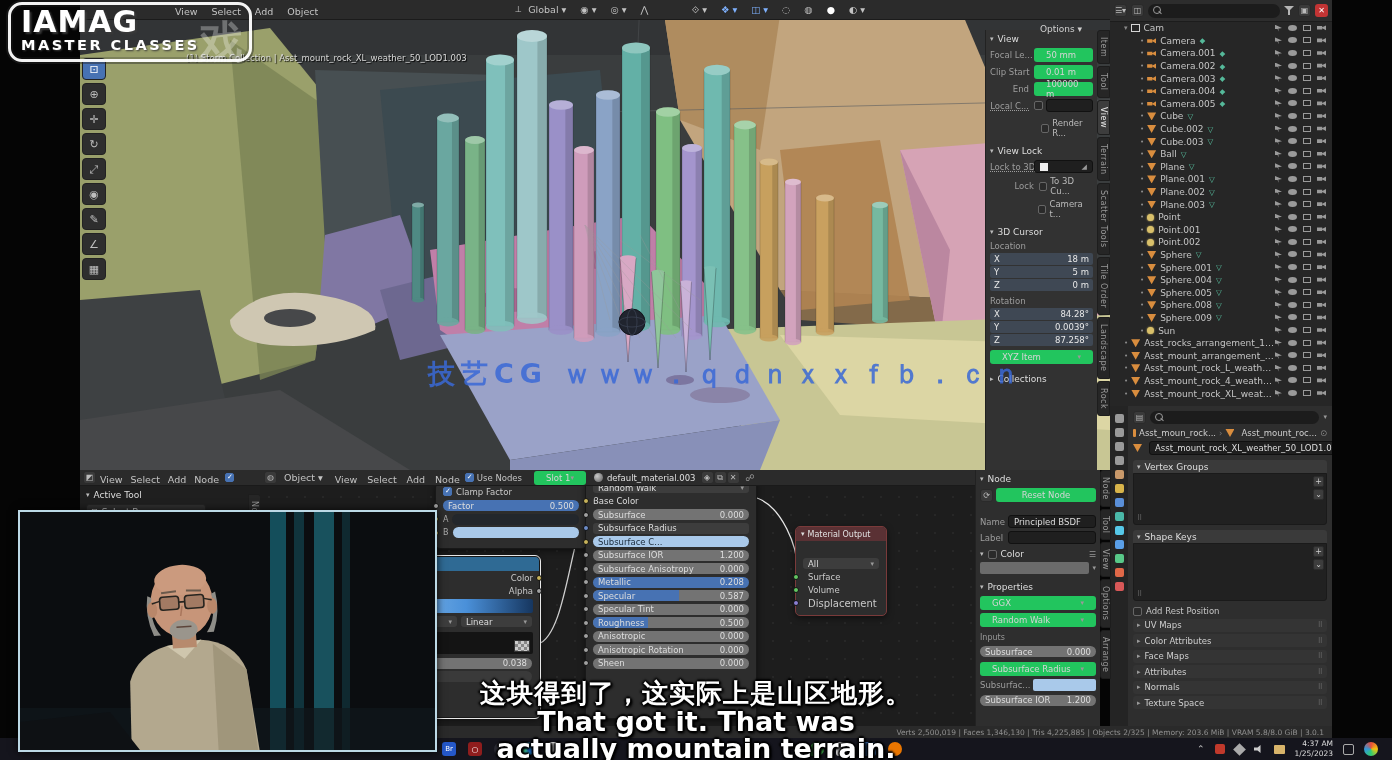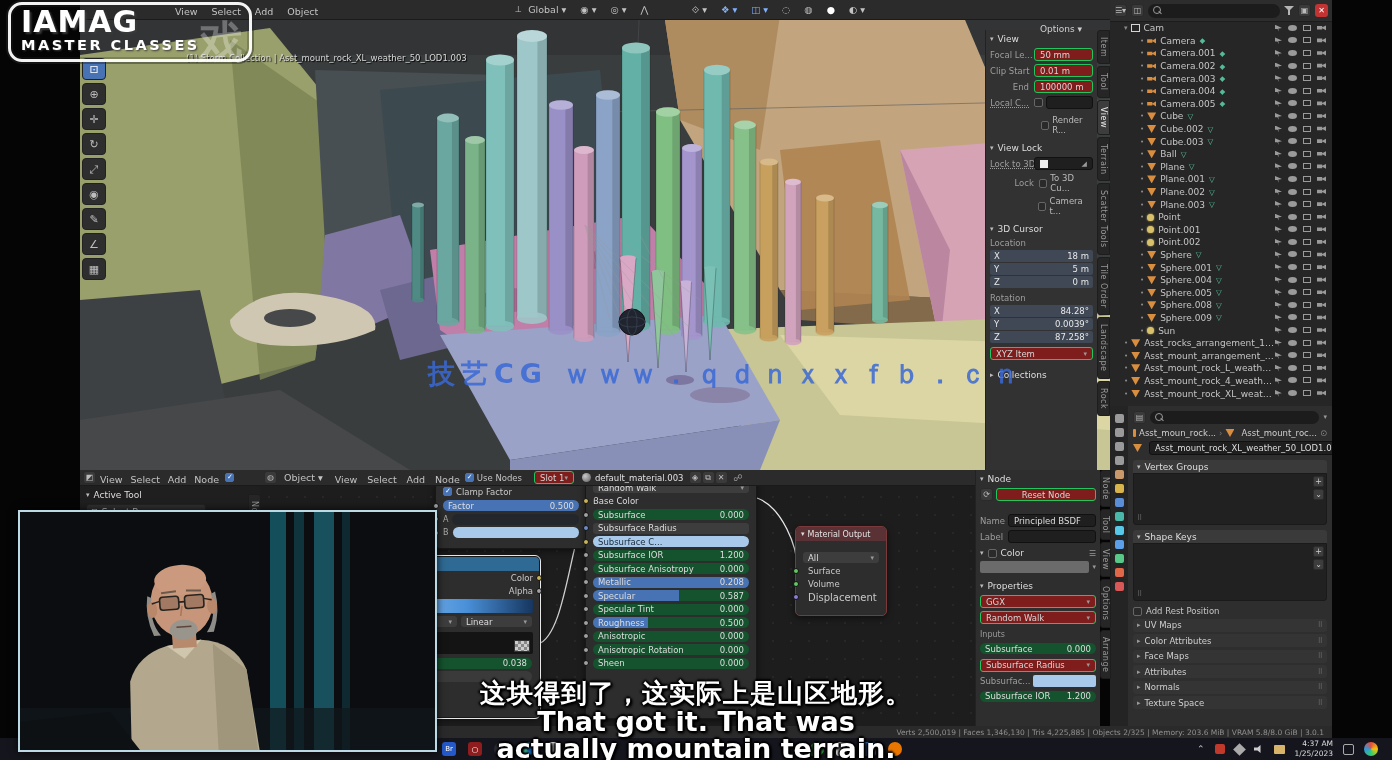--- a/index.html
+++ b/index.html
@@ -6,21 +6,21 @@
 html,body{background:#000}
 body{font-family:"DejaVu Sans",sans-serif;color:#c9c9c9}
 #frame{position:relative;width:1392px;height:760px;background:#050505;overflow:hidden}
 .ab{position:absolute}
 .row{display:flex;align-items:center}
 
 
 .menu{font-size:9.5px;color:#c3c3c3;padding:0 7px;cursor:default}
 .fld{background:#1f1f1f;border:1px solid #111;border-radius:3px;color:#ddd;font-size:8.5px;
      display:flex;align-items:center;padding:0 5px;height:13px}
-.btnfld{background:#7f1d1d;border:1px solid #22c55e;border-radius:3px;color:#d5d5d5;font-size:8.5px;
+.btnfld{background:#7f1d1d;border:7px solid #22c55e;border-radius:3px;color:#d5d5d5;font-size:8.5px;
      display:flex;align-items:center;padding:0 5px;height:13px}
 .chev{margin-left:auto;font-size:7px;color:#999}
 .lab{font-size:8.5px;color:#9d9d9d;text-align:right;padding-right:5px;white-space:nowrap}
 .sect{font-size:9px;color:#dedede;display:flex;align-items:center;gap:4px}
 .sect::before{content:"▾";font-size:7px;color:#bbb}
 .sectc::before{content:"▸"}
 .chk{width:9px;height:9px;border:1px solid #666;border-radius:2px;background:#2a2a2a;display:inline-block}
 .chk.on{background:#4772b3;border-color:#4772b3;position:relative}
 .chk.on::after{content:"✓";color:#fff;font-size:7px;position:absolute;left:1px;top:-1px}
 .vtxt{writing-mode:vertical-rl;font-size:8.5px;color:#9a9a9a;letter-spacing:.5px}
@@ -97,21 +97,21 @@
 #atool-panel{margin-top:4px;width:120px;height:15px;background:#303030;border:1px solid #222;border-radius:3px;display:flex;align-items:center;gap:4px;padding:0 4px}
 #nd-breadcrumb{position:absolute;left:184px;top:26px;font-size:8.5px;color:#bdbdbd;white-space:nowrap;z-index:0}
 .node{position:absolute;background:#2d2d2d;border:1px solid #181818;border-radius:5px;font-size:8.5px;box-shadow:0 2px 6px rgba(0,0,0,.5)}
 .node.sel{outline:1.5px solid #e8e8e8}
 .node-h{height:14px;border-radius:4px 4px 0 0;display:flex;align-items:center;padding:0 5px;color:#e2e2e2;gap:3px}
 .node-h::before{content:"▾";font-size:7px;color:#ddd}
 .prow{display:flex;align-items:center;height:13.5px;padding:0 7px;position:relative}
 .prow .sock{position:absolute;left:-3px;width:6px;height:6px;border-radius:50%;border:1px solid #111;background:#a1a1a1}
 .prow .sock[data-sock="y"]{background:#c7b35b}
 .prow .sock[data-sock="b"]{background:#6c8cc7}
-.pctl{flex:1;height:11px;border-radius:6px;background:#14532d;display:flex;align-items:center;position:relative;overflow:hidden;padding:0 5px}
+.pctl{flex:1;height:11px;border-radius:6px;background:#737373;display:flex;align-items:center;position:relative;overflow:hidden;padding:0 5px}
 .prow[data-type="dropdown"] .pctl{background:#3d3d3d;border-radius:3px}
 .prow[data-type="label"] .pctl{background:transparent;padding:0}
 .prow[data-type="colorfield"] .pctl{background:#a9c9ea}
 .prow[data-type="colorfield"] .plab{color:#1a2a3a}
 .prow[data-sel="1"] .pctl{background:#4772b3;color:#fff}
 .pfill{position:absolute;left:0;top:0;bottom:0;background:#4772b3;z-index:0}
 .plab,.pval{position:relative;z-index:1;font-size:8.5px;color:#ddd}
 .pval{margin-left:auto}
 .outrow{display:flex;align-items:center;height:13px;padding:0 6px;gap:5px;position:relative}
 .osock{width:6px;height:6px;border-radius:50%;border:1px solid #111;position:absolute;left:-3px}
@@ -1187,21 +1187,21 @@
               <span class="pval">0.000</span>
             </div>
         </div>
         </div>
     </div>
 
     <div class="node" style="left:535px;top:56px;width:92px;height:90px;z-index:2;border-color:#7a3a3a">
       <div class="node-h" style="background:#5a3134;font-size:8px">
           <span>Material Output</span>
         </div>
-      <div class="prow" data-type="dropdown" style="margin-top:10px">
+      <div class="prow" data-type="dropdown" style="margin-top:16px">
           <div class="pctl">
             <span class="plab">All</span>
             <span class="chev">▾</span>
           </div>
         </div>
       <div>
 
       <div class="outrow">
           <span class="osock" style="background: rgb(99, 199, 99);"></span>
           <span style="font-size:8.5px;margin-left:6px">Surface</span>

